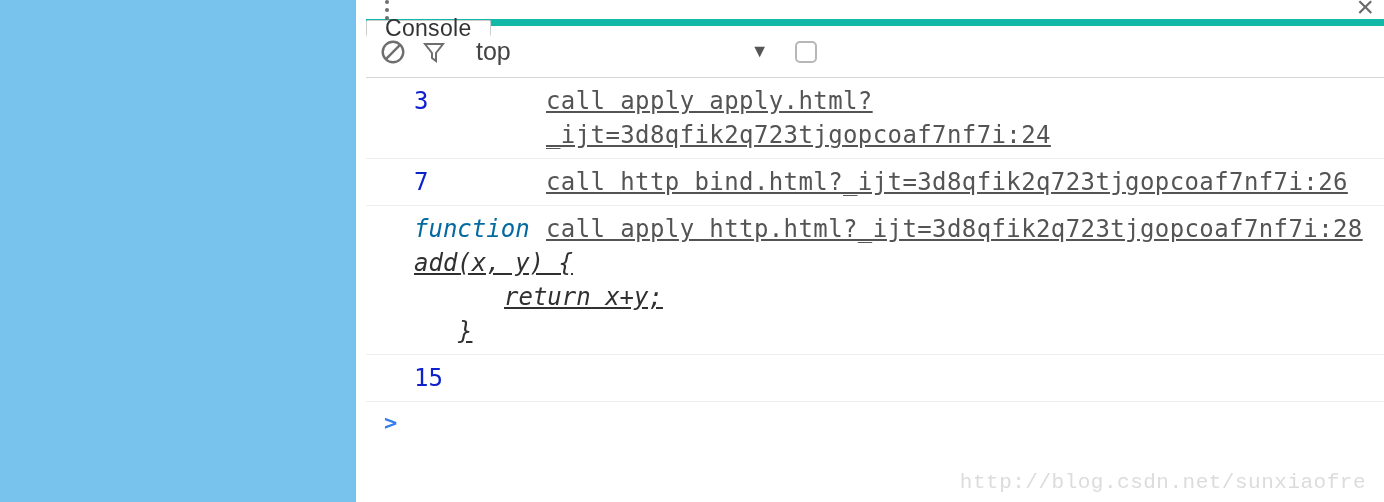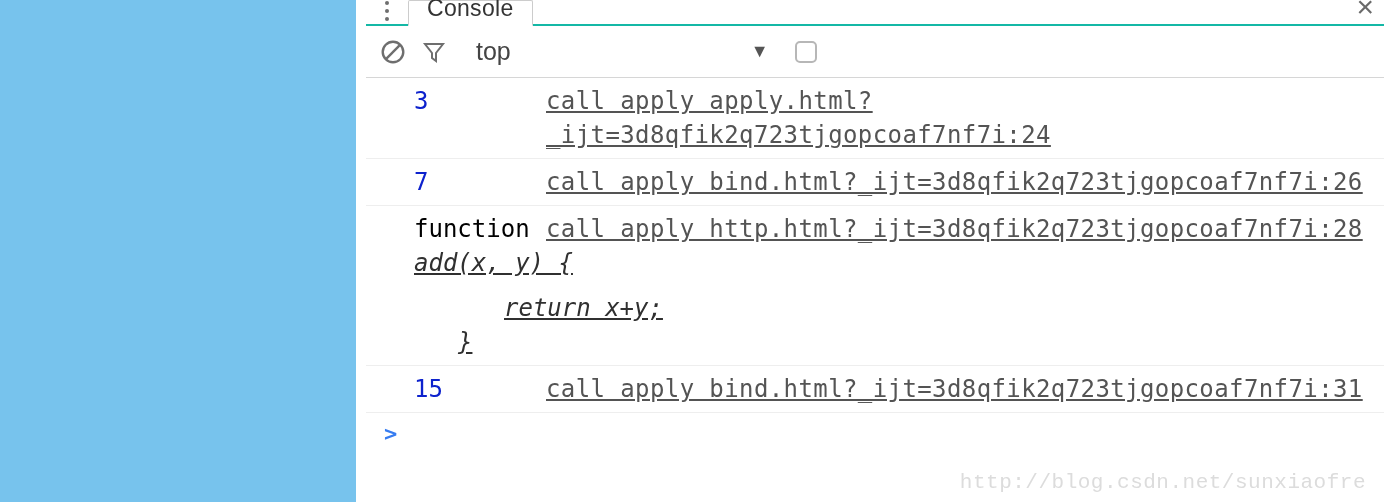--- a/index.html
+++ b/index.html
@@ -1,43 +1,43 @@
 <!DOCTYPE html>
 <html><head>
 <meta charset="utf-8">
 <style>
 * { box-sizing: border-box; margin: 0; padding: 0; }
 html, body { width: 1384px; height: 502px; font-family: "Helvetica Neue", Arial, sans-serif; background: #fff; overflow: hidden; }
 .root { display: flex; width: 100%; height: 100%; }
 .left-panel { width: 356px; height: 100%; background: #77c3ed; flex-shrink: 0; }
 .left-gutter { width: 10px; height: 100%; background: #fff; flex-shrink: 0; }
 .devtools { flex: 1; display: flex; flex-direction: column; height: 100%; background: #fff; font-size: 24px; color: #333; }
-.tabbar { height: 26px; display: flex; align-items: flex-start; border-bottom: 2px solid #14b8a6; position: relative; }
+.tabbar { height: 26px; display: flex; align-items: flex-start; border-bottom: 7px solid #14b8a6; position: relative; flex-direction: column; }
 .more-btn { width: 42px; display: flex; flex-direction: column; align-items: center; justify-content: center; gap: 4px; padding-top: 0; height: 22px; }
 .more-btn span { width: 4px; height: 4px; border-radius: 50%; background: #6e6e6e; display: block; }
 .tab { height: 26px; padding: 0 18px 0 18px; border: 1px solid #ccc; border-bottom: 1px solid #fff; background: #fff; font-size: 23px; line-height: 14px; color: #333; margin-bottom: -1px; border-top-left-radius: 2px; border-top-right-radius: 2px; letter-spacing: 0.3px; display:flex; align-items:flex-start;}
 .close-x { position: absolute; right: 10px; top: -8px; font-size: 30px; color: #6a6a6a; line-height: 30px; font-weight: 300; }
 .toolbar { height: 52px; display: flex; align-items: center; gap: 16px; padding: 0 14px; border-bottom: 1px solid #d6d6d6; color: #555; }
 .icon { display: inline-flex; align-items: center; justify-content: center; }
 .clear-icon svg { width: 26px; height: 26px; }
 .filter-icon svg { width: 24px; height: 24px; }
 .ctx-select { display: flex; align-items: center; gap: 8px; color: #444; font-size: 25px; margin-left: 14px; }
 .down-tri { font-size: 18px; color: #555; margin-left: 232px; }
 .checkbox { width: 22px; height: 22px; border: 2px solid #b7b7b7; border-radius: 5px; background: #fff; margin-left: 10px; }
 .preserve { color: #555; font-size: 25px; margin-left: 4px; }
 .log { flex: 1; overflow: hidden; font-family: Menlo, Consolas, monospace; font-size: 24px; }
 .row { display: flex; border-bottom: 1px solid #eeeeee; padding: 6px 12px 6px 12px; line-height: 34px; }
 .row .gutter { width: 28px; flex-shrink: 0; }
 .row .msg { flex: 0 0 140px; padding-left: 8px; }
 .row .src { flex: 1; text-align: left; }
 .row .src a { color: #545454; text-decoration: underline; letter-spacing: 0.4px; }
 .num { color: #0d22cd; }
-.kw  { color: #000000; }
+.kw  { color: #0369a1; font-style: italic; }
 .code-cont { color: #303030; font-style: italic; padding-left: 36px; line-height: 34px; }
-.code-cont .l2 { padding-left: 90px; margin-top: 11px; }
+.code-cont .l2 { padding-left: 90px; }
 .code-cont .l3 { padding-left: 44px; }
 .prompt { color: #367cf1; font-weight: bold; padding: 8px 0 0 18px; font-family: Menlo, Consolas, monospace; font-size: 22px; }
 .watermark { position: absolute; right: 18px; bottom: 8px; font-family: "Courier New", monospace; font-size: 21px; color: #dcdcdc; letter-spacing: 0.5px; margin-top: 12px; }
 </style>
 </head>
 <body>
 
 <div class="root">
   <div class="left-panel"></div>
   <div class="left-gutter"></div>
@@ -82,43 +82,40 @@
         <span class="msg num">3</span>
         <span class="src">
           <a>call apply apply.html?_ijt=3d8qfik2q723tjgopcoaf7nf7i:24</a>
         </span>
       </div>
 
       <div class="row">
         <span class="gutter"></span>
         <span class="msg num">7</span>
         <span class="src">
-          <a>call apply bind.html?_ijt=3d8qfik2q723tjgopcoaf7nf7i:26</a>
+          <a>call http bind.html?_ijt=3d8qfik2q723tjgopcoaf7nf7i:26</a>
         </span>
       </div>
 
       <div class="row" style="flex-wrap:wrap;">
         <span class="gutter"></span>
         <span class="msg kw">function</span>
         <span class="src">
           <a>call apply http.html?_ijt=3d8qfik2q723tjgopcoaf7nf7i:28</a>
         </span>
         <div class="code-cont" style="width:100%;text-decoration:underline;">
           <div>add(x, y) {</div>
           <div class="l2">return x+y;</div>
           <div class="l3">}</div>
         </div>
       </div>
 
       <div class="row">
         <span class="gutter"></span>
         <span class="msg num">15</span>
-        <span class="src">
-          <a>call apply bind.html?_ijt=3d8qfik2q723tjgopcoaf7nf7i:31</a>
-        </span>
       </div>
 
       <div class="prompt">
         <span>&gt;</span>
       </div>
     </div>
 
   </div>
 </div>
 

